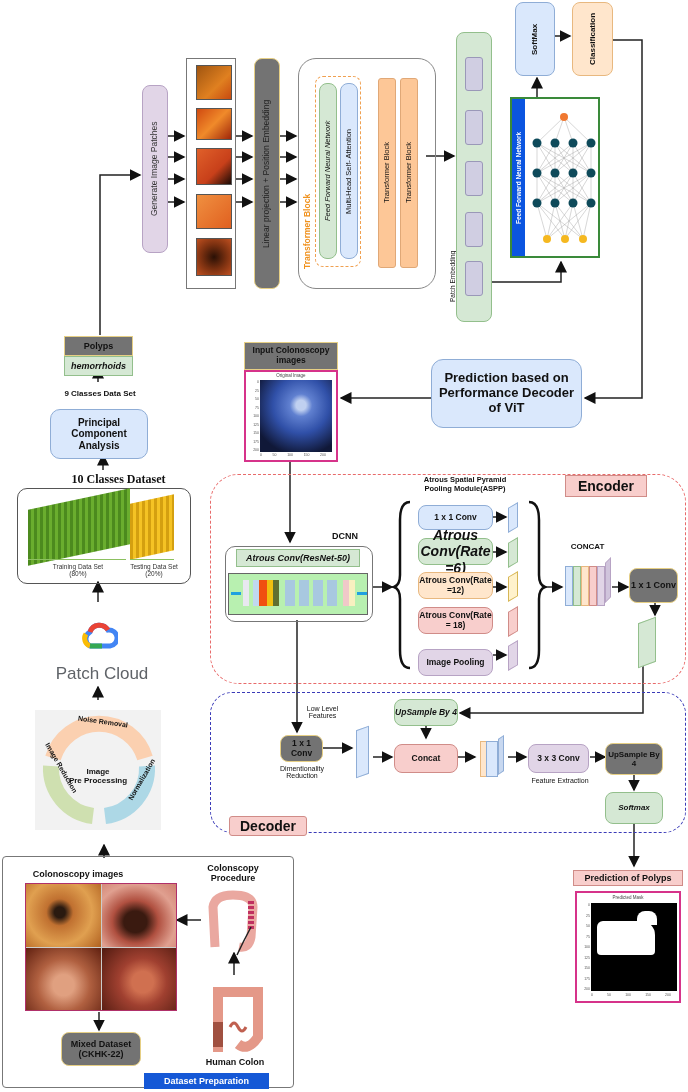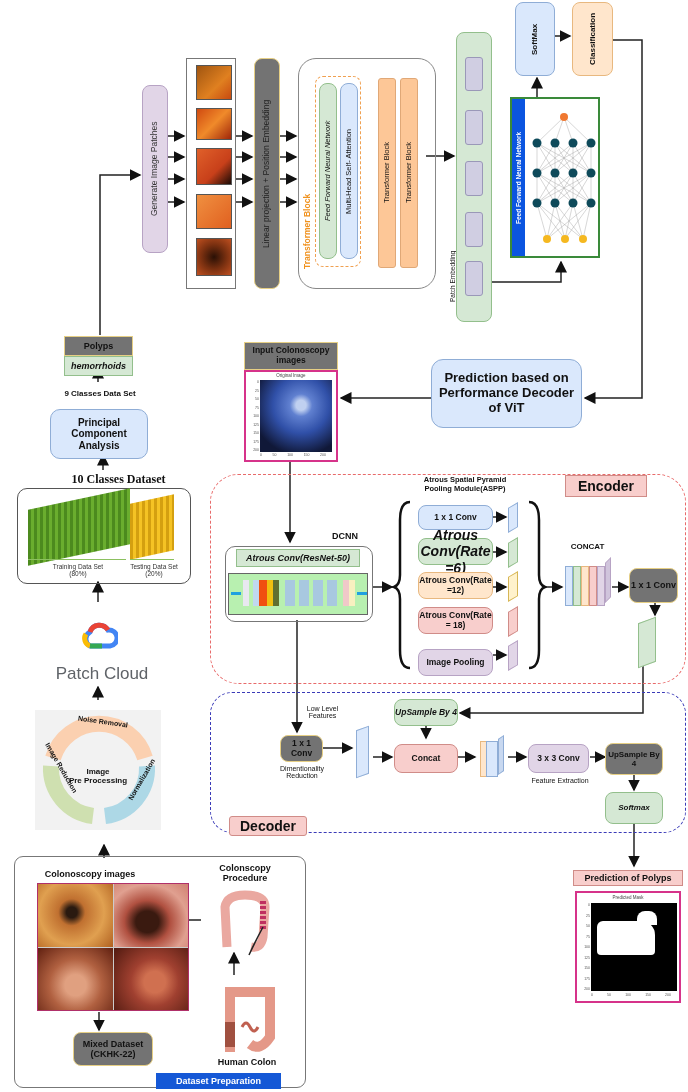--- a/index.html
+++ b/index.html
@@ -243,21 +243,21 @@
   </svg>
   <div class="abs" style="left:38px;top:8px;width:60px;font-size:7px;font-weight:bold;text-align:center;transform:rotate(8deg);">Noise Removal</div>
   <div class="abs" style="left:80px;top:60px;width:60px;font-size:7px;font-weight:bold;transform:rotate(-60deg);">Normalization</div>
   <div class="abs" style="left:-4px;top:58px;width:65px;font-size:7px;font-weight:bold;transform:rotate(60deg);">Image Reduction</div>
   <div class="abs" style="left:30px;top:48px;width:66px;font-size:8px;font-weight:bold;text-align:center;margin-top:9px;">
     <div>Image</div>
       <div>Pre Processing</div>
   </div>
 </div>
 
-<div class="abs" style="left:2px;top:856px;width:292px;height:232px;border:1px solid #777;border-radius:9px;margin-left:12px;">
+<div class="abs" style="left:2px;top:856px;width:292px;height:232px;border:1px solid #777;border-radius:4px;">
   <div class="abs lbl" style="left:20px;top:12px;width:110px;font-size:9px;">Colonoscopy images</div>
   <div class="abs" style="left:22px;top:26px;width:152px;height:128px;border:1px solid #b0306a;display:grid;grid-template-columns:1fr 1fr;grid-template-rows:1fr 1fr;gap:1px;background:#ccc;">
     <div style="background:radial-gradient(circle at 45% 45%,#2a1a10 10%,#c07030 25%,#e0a050 60%,#b06020);"></div>
     <div style="background:radial-gradient(ellipse at 45% 60%,#3a1a10 20%,#b05040 40%,#e0a090 70%,#d08070);"></div>
     <div style="background:radial-gradient(circle at 50% 60%,#e0a080 20%,#b06040 50%,#602010);"></div>
     <div style="background:radial-gradient(circle at 55% 55%,#d07050 20%,#a04030 45%,#501a10);"></div>
   </div>
   <div class="abs lbl" style="left:195px;top:6px;width:70px;font-size:9px;">Colonscopy Procedure</div>
   <svg class="abs" style="left:200px;top:30px;" width="60" height="70">
     <path d="M12,60 L10,20 Q12,8 30,8 Q50,8 50,20 L48,50 Q46,62 36,60" fill="none" stroke="#eaa8a0" stroke-width="9"></path>

